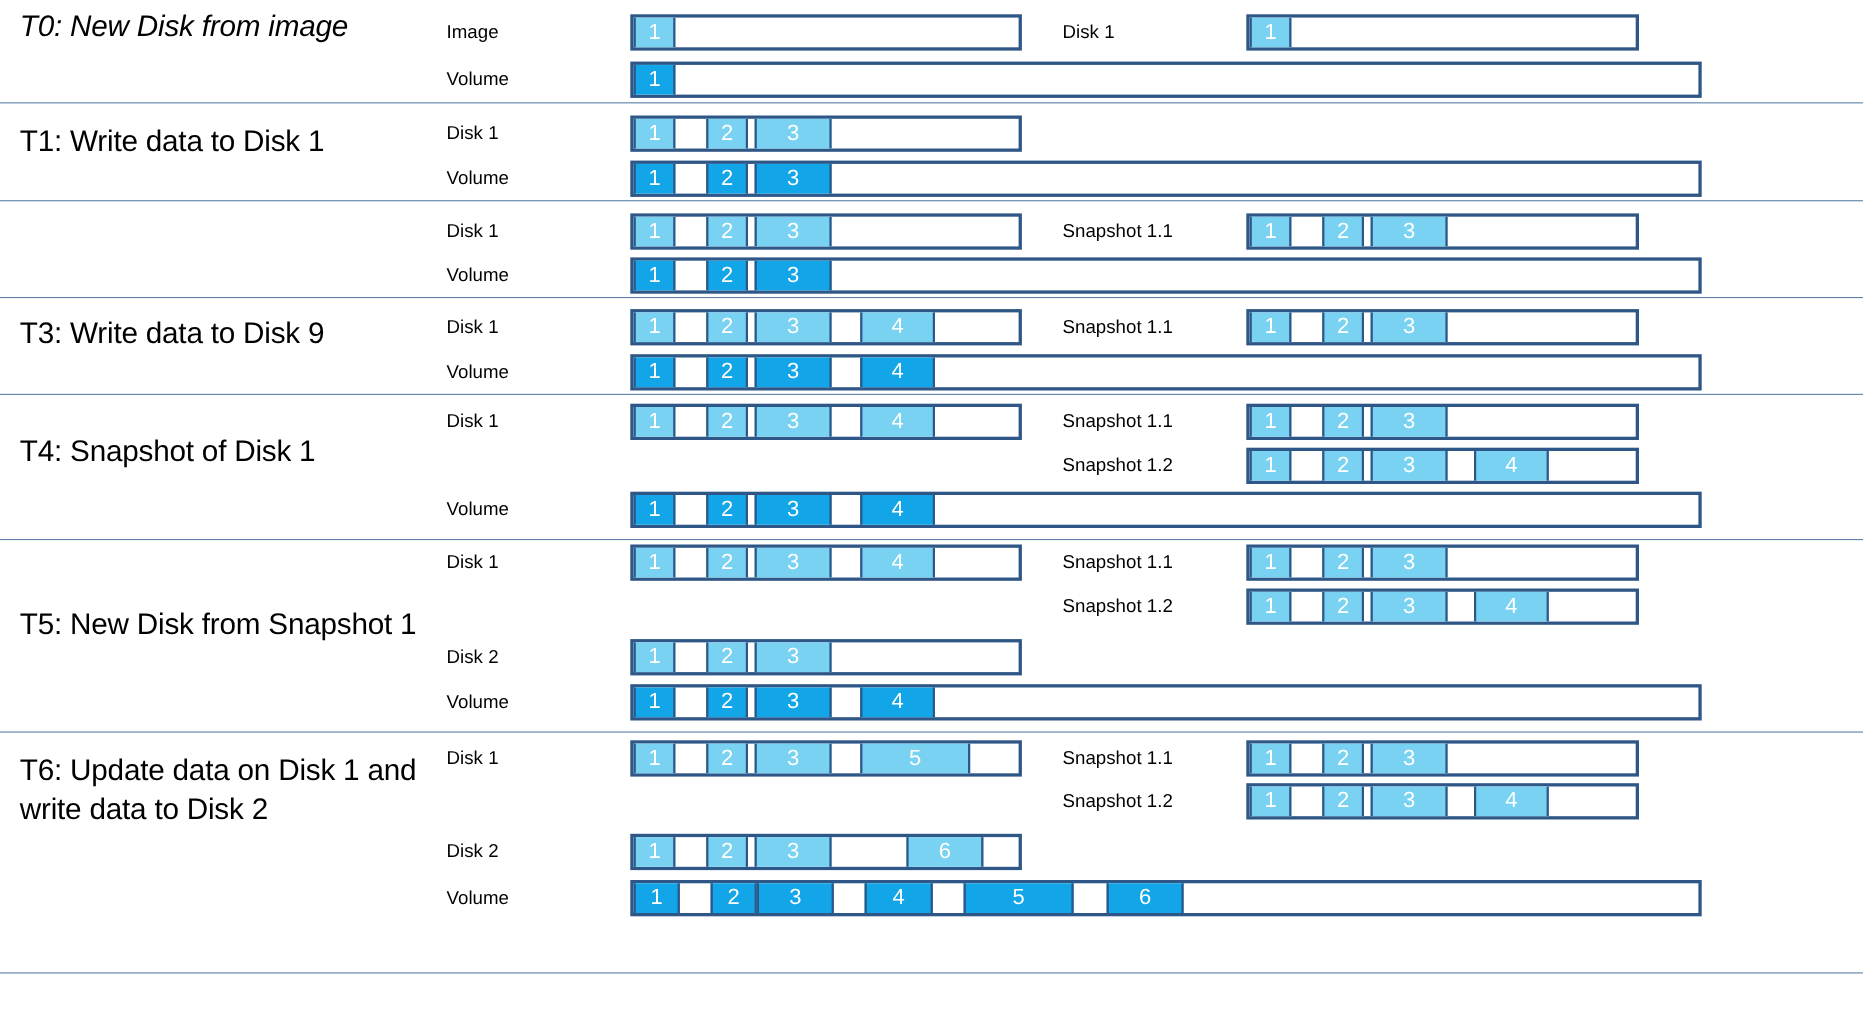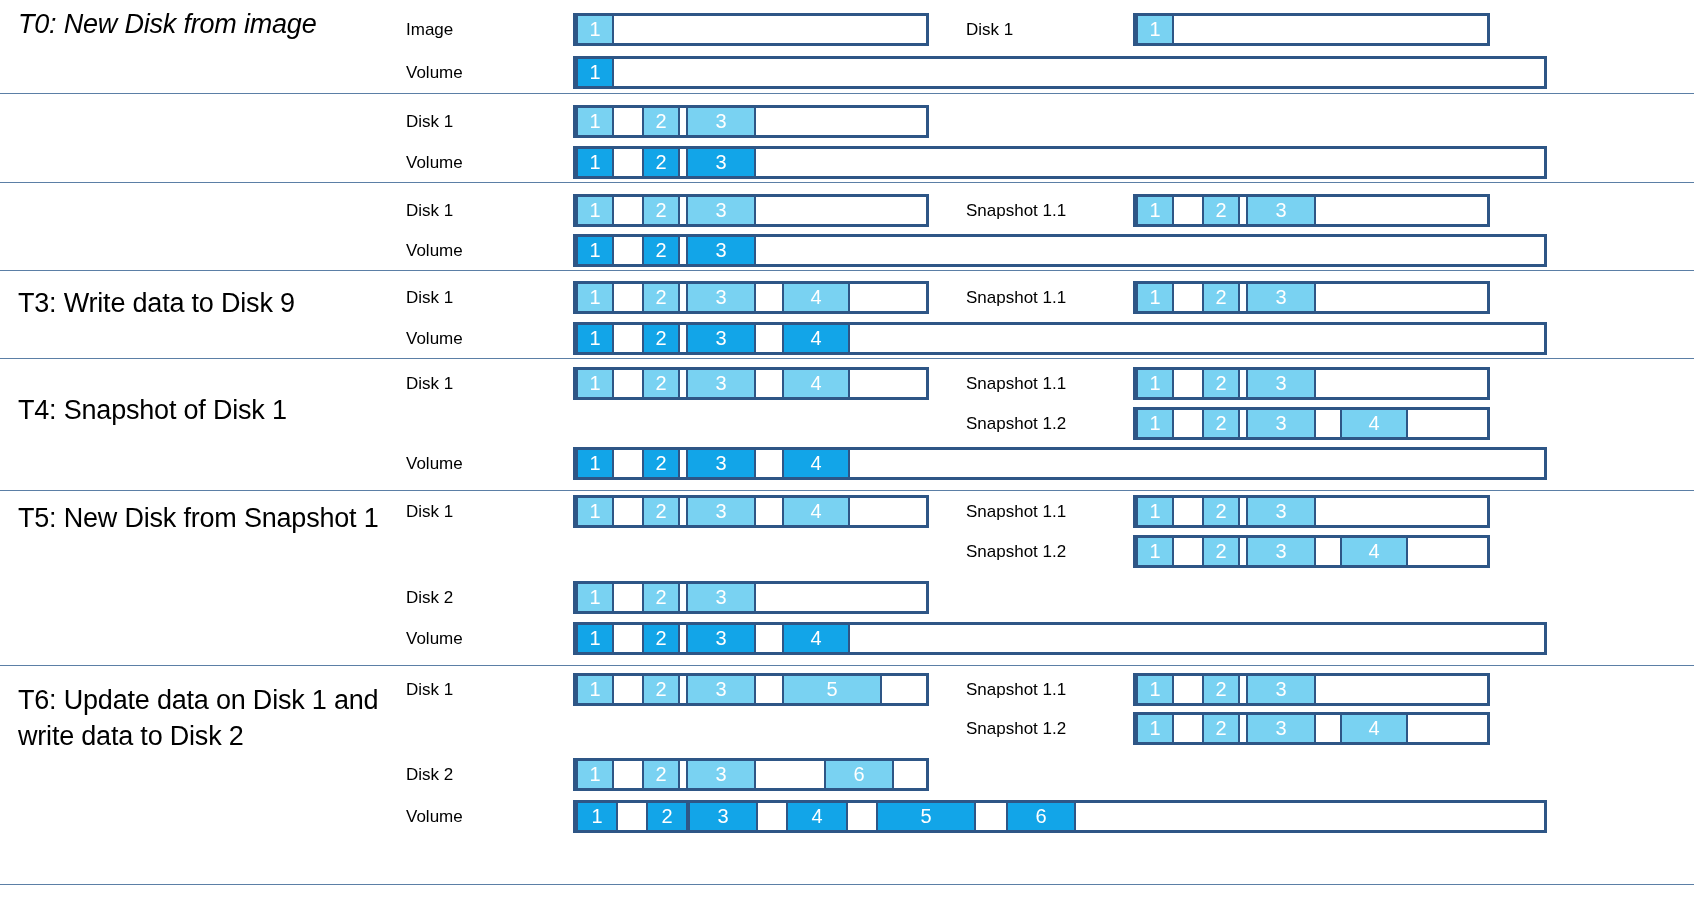--- a/index.html
+++ b/index.html
@@ -83,20 +83,21 @@
       <div class="blk light" style="left: 0px; width: 38px;">1</div>
     </div>
     <div class="row-label left" style="left: 966px; top: 29px; transform: translateY(-50%);">Disk 1</div>
     <div class="bar" style="left: 1133px; top: 13px; width: 357px;">
       <div class="blk light" style="left: 0px; width: 38px;">1</div>
     </div>
     <div class="row-label left" style="left: 406px; top: 72px; transform: translateY(-50%);">Volume</div>
     <div class="bar" style="left: 573px; top: 56px; width: 974px;">
       <div class="blk dark" style="left: 0px; width: 38px;">1</div>
     </div>
+    <div class="step-label" style="top: 128px; transform: translateY(-50%);">T1: Write data to Disk 1</div>
     <div class="row-label left" style="left: 406px; top: 121px; transform: translateY(-50%);">Disk 1</div>
     <div class="bar" style="left: 573px; top: 105px; width: 356px;">
       <div class="blk light" style="left: 0px; width: 38px;">1</div>
       <div class="blk light" style="left: 66px; width: 38px;">2</div>
       <div class="blk light" style="left: 110px; width: 70px;">3</div>
     </div>
     <div class="row-label left" style="left: 406px; top: 162px; transform: translateY(-50%);">Volume</div>
     <div class="bar" style="left: 573px; top: 146px; width: 974px;">
       <div class="blk dark" style="left: 0px; width: 38px;">1</div>
       <div class="blk dark" style="left: 66px; width: 38px;">2</div>
@@ -162,21 +163,21 @@
       <div class="blk light" style="left: 110px; width: 70px;">3</div>
       <div class="blk light" style="left: 204px; width: 68px;">4</div>
     </div>
     <div class="row-label left" style="left: 406px; top: 463px; transform: translateY(-50%);">Volume</div>
     <div class="bar" style="left: 573px; top: 447px; width: 974px;">
       <div class="blk dark" style="left: 0px; width: 38px;">1</div>
       <div class="blk dark" style="left: 66px; width: 38px;">2</div>
       <div class="blk dark" style="left: 110px; width: 70px;">3</div>
       <div class="blk dark" style="left: 206px; width: 68px;">4</div>
     </div>
-    <div class="step-label" style="top: 518px; transform: translateY(-50%);">T5: New Disk from Snapshot 1</div>
+    <div class="step-label" style="top: 567px; transform: translateY(-50%);">T5: New Disk from Snapshot 1</div>
     <div class="row-label left" style="left: 406px; top: 511px; transform: translateY(-50%);">Disk 1</div>
     <div class="bar" style="left: 573px; top: 495px; width: 356px;">
       <div class="blk light" style="left: 0px; width: 38px;">1</div>
       <div class="blk light" style="left: 66px; width: 38px;">2</div>
       <div class="blk light" style="left: 110px; width: 70px;">3</div>
       <div class="blk light" style="left: 206px; width: 68px;">4</div>
     </div>
     <div class="row-label left" style="left: 966px; top: 511px; transform: translateY(-50%);">Snapshot 1.1</div>
     <div class="bar" style="left: 1133px; top: 495px; width: 357px;">
       <div class="blk light" style="left: 0px; width: 38px;">1</div>

